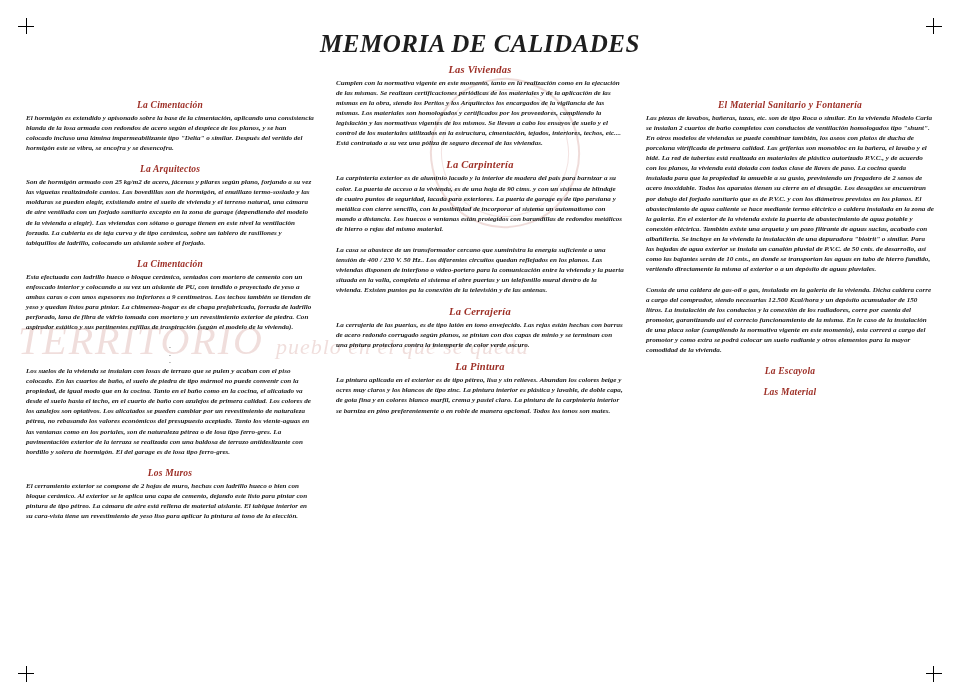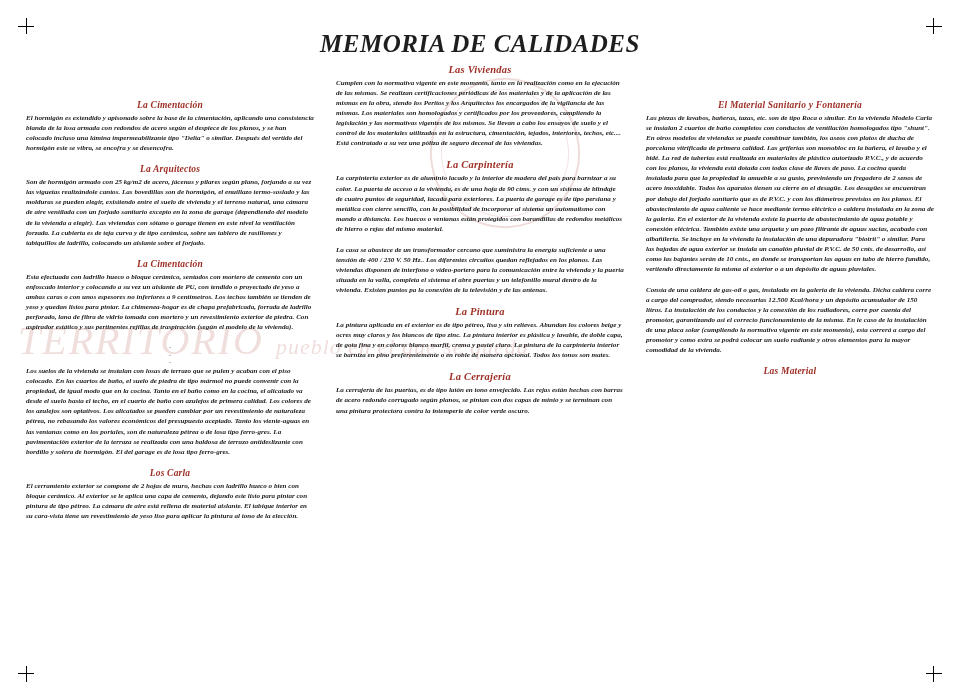--- a/index.html
+++ b/index.html
@@ -173,21 +173,21 @@
       <div class="dots">.<br>.<br>.</div>
       <div class="sec">
         <p class="sec-body">Los suelos de la vivienda se instalan con losas de terrazo que se pulen y acaban con el piso colocado. En las cuartos de baño, el suelo de piedra de tipo mármol no puede convenir con la propiedad, de igual modo que en la cocina.
 Tanto en el baño como en la cocina, el alicatado va desde el suelo hasta el techo, en el cuarto de baño con azulejos de primera calidad.
 Los colores de los azulejos son optativos. Los alicatados se pueden cambiar por un revestimiento de naturaleza pétrea, no rebasando los valores económicos del presupuesto aceptado.
 Tanto los viente-aguas en las ventanas como en los portales, son de naturaleza pétrea o de losa tipo ferro-gres.
 La pavimentación exterior de la terraza se realizada con una baldosa de terrazo antideslizante con bordillo y solera de hormigón.
 El del garage es de losa tipo ferro-gres.</p>
       </div>
       <div class="sec">
-        <div class="sec-title">Los Carla</div>
+        <div class="sec-title">Los Muros</div>
         <p class="sec-body">El cerramiento exterior se compone de 2 hojas de muro, hechas con ladrillo hueco o bien con bloque cerámico. Al exterior se le aplica una capa de cemento, dejando este listo para pintar con pintura de tipo pétreo. La cámara de aire está rellena de material aislante. El tabique interior en su cara-vista tiene un revestimiento de yeso liso para aplicar la pintura al tono de la elección.</p>
       </div>
     </div>
 
     <div class="col mid">
       <div class="sec">
         <div class="sec-title big">Las Viviendas</div>
         <p class="sec-body">Cumplen con la normativa vigente en este momento, tanto en la realización como en la ejecución de las mismas. Se realizan certificaciones periódicas de los materiales y de la aplicación de las mismas en la obra, siendo los Peritos y los Arquitectos los encargados de la vigilancia de las mismas.
 Los materiales son homologados y certificados por los proveedores, cumpliendo la legislación y las normativas vigentes de los mismos.
 Se llevan a cabo los ensayos de suelo y el control de los materiales utilizados en la estructura, cimentación, tejados, interiores, techos, etc....
@@ -199,30 +199,30 @@
 La puerta de acceso a la vivienda, es de una hoja de 90 ctms. y con un sistema de blindaje de cuatro puntos de seguridad, lacada para exteriores.
 La puerta de garage es de tipo persiana y metálica con cierre sencillo, con la posibilidad de incorporar al sistema un automatismo con mando a distancia.
 Los huecos o ventanas están protegidos con barandillas de redondos metálicos de hierro o rejas del mismo material.</p>
       </div>
       <div class="sec">
         <p class="sec-body">La casa se abastece de un transformador cercano que suministra la energía suficiente a una tensión de 400 / 230 V. 50 Hz.. Los diferentes circuitos quedan reflejados en los planos.
 Las viviendas disponen de interfono o vídeo-portero para la comunicación entre la vivienda y la puerta situada en la valla, completa el sistema el abre puertas y un telefonillo mural dentro de la vivienda.
 Existen puntos pa la conexión de la televisión y de las antenas.</p>
       </div>
       <div class="sec">
+        <div class="sec-title big">La Cerrajería</div>
+        <p class="sec-body">La cerrajería de las puertas, es de tipo latón en tono envejecido.
+Las rejas están hechas con barras de acero redondo corrugado según planos, se pintan con dos capas de minio y se terminan con una pintura protectora contra la intemperie de color verde oscuro.</p>
+      </div>
+      <div class="sec">
         <div class="sec-title big">La Pintura</div>
         <p class="sec-body">La pintura aplicada en el exterior es de tipo pétreo, lisa y sin relieves.
 Abundan los colores beige y ocres muy claros y los blancos de tipo zinc.
 La pintura interior es plástica y lavable, de doble capa, de gota fina y en colores blanco marfil, crema y pastel claro. La pintura de la carpintería interior se barniza en pino preferentemente o en roble de manera opcional.
 Todos los tonos son mates.</p>
-      </div>
-      <div class="sec">
-        <div class="sec-title big">La Cerrajería</div>
-        <p class="sec-body">La cerrajería de las puertas, es de tipo latón en tono envejecido.
-Las rejas están hechas con barras de acero redondo corrugado según planos, se pintan con dos capas de minio y se terminan con una pintura protectora contra la intemperie de color verde oscuro.</p>
       </div>
     </div>
 
     <div class="col right">
       <div class="sec">
         <div class="sec-title">El Material Sanitario y Fontanería</div>
         <p class="sec-body">Las piezas de lavabos, bañeras, tazas, etc. son de tipo Roca o similar.
 En la vivienda Modelo Carla se instalan 2 cuartos de baño completos con conductos de ventilación homologados tipo "shunt". En otros modelos de viviendas se puede combinar también, los aseos con platos de ducha de porcelana vitrificada de primera calidad. Las griferías son monobloc en la bañera, el lavabo y el bidé.
 La red de tuberías está realizada en materiales de plástico autorizado P.V.C., y de acuerdo con los planos, la vivienda está dotada con todas clase de llaves de paso.
 La cocina queda instalada para que la propiedad la amueble a su gusto, previniendo un fregadero de 2 senos de acero inoxidable.
@@ -231,20 +231,21 @@
 El abastecimiento de agua caliente se hace mediante termo eléctrico o caldera instalada en la zona de la galería.
 En el exterior de la vivienda existe la puerta de abastecimiento de agua potable y conexión eléctrica. También existe una arqueta y un pozo filtrante de aguas sucias, acabado con albañilería. Se incluye en la vivienda la instalación de una depuradora "biotrit" o similar.
 Para las bajadas de agua exterior se instala un canalón pluvial de P.V.C. de 50 cnts. de desarrollo, así como las bajantes serán de 10 cnts., en donde se transportan las aguas en tubo de hierro fundido, vertiendo directamente la misma al exterior o a un depósito de aguas pluviales.</p>
       </div>
       <div class="sec">
         <p class="sec-body">Consta de una caldera de gas-oil o gas, instalada en la galería de la vivienda. Dicha caldera corre a cargo del comprador, siendo necesarias 12.500 Kcal/hora y un depósito acumulador de 150 litros.
 La instalación de los conductos y la conexión de los radiadores, corre por cuenta del promotor, garantizando así el correcto funcionamiento de la misma.
 En le caso de la instalación de una placa solar (cumpliendo la normativa vigente en este momento), esta correrá a cargo del promotor y como extra se podrá colocar un suelo radiante y otros elementos para la mayor comodidad de la vivienda.</p>
       </div>
       <div class="sec">
+        <div class="sec-title">La Escayola</div>
       </div>
       <div class="sec">
         <div class="sec-title">Las Material</div>
       </div>
     </div>
 
   </div>
 </div>
 
 </body></html>

